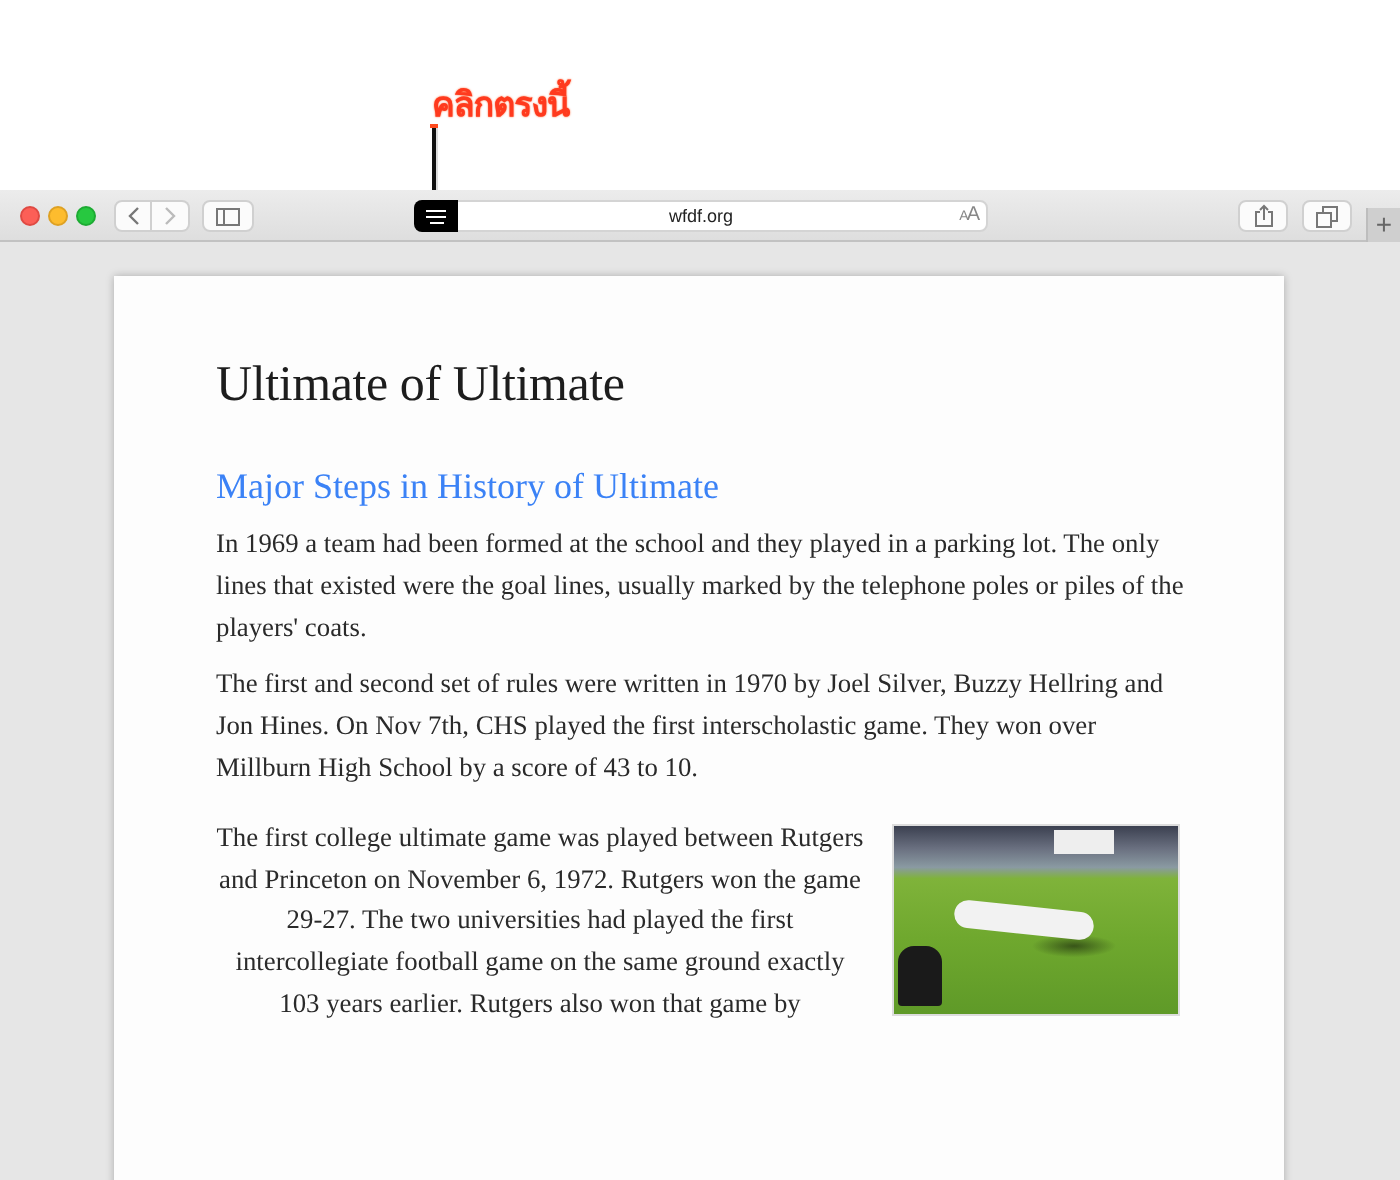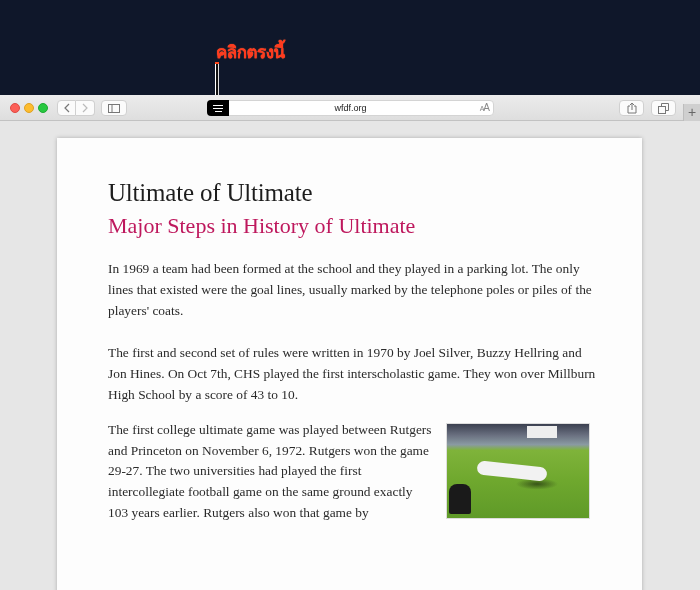--- a/index.html
+++ b/index.html
@@ -1,19 +1,19 @@
 <!DOCTYPE html>
 <html><head>
   <meta charset="utf-8">
   <style>
     * { box-sizing: border-box; margin: 0; padding: 0; }
     html, body { width: 700px; height: 590px; overflow: hidden; }
     body { position: relative; background: #4a6e4d; font-family: "Liberation Sans", sans-serif; }
 
-    .callout-area { position: absolute; left: 0; top: 0; width: 700px; height: 96px; background: #0f172a; }
+    .callout-area { position: absolute; left: 0; top: 0; width: 700px; height: 96px; background: #ffffff; }
     .callout-label {
       position: absolute; left: 216px; top: 38px;
       font-family: "DejaVu Sans", sans-serif; font-weight: bold; font-size: 17px;
       color: #ff3a1e; letter-spacing: -0.5px; white-space: nowrap;
       text-shadow: 0 0 1px #ff6a3a;
     }
     .callout-line {
       position: absolute; left: 215px; top: 63px; width: 4px; height: 40px;
       background: #111; border-left: 1px solid #fff; border-right: 1px solid #ddd;
     }
@@ -64,24 +64,24 @@
     }
     .aa-btn { position: absolute; right: 4px; top: 0; font-size: 10px; color: #888; line-height: 14px; letter-spacing: -1px; }
     .aa-btn small { font-size: 7px; }
 
     .page {
       position: absolute; left: 57px; top: 43px; width: 585px; height: 460px;
       background: #fdfdfd; box-shadow: 0 0 4px rgba(0,0,0,0.25);
     }
     .article { position: absolute; left: 51px; top: 40px; width: 490px; font-family: "Liberation Serif", serif; color: #222; }
     .title { font-size: 25px; font-weight: normal; line-height: 30px; color: #1d1d1d; letter-spacing: -0.2px; }
-    .subtitle { font-size: 22px; font-weight: normal; color: #be185d; margin-top: 7px; line-height: 22px; }
-    .para { font-size: 13.4px; line-height: 20.8px; margin-top: 22px; color: #2a2a2a; }
+    .subtitle { font-size: 18px; font-weight: normal; color: #3b82f6; margin-top: 24px; line-height: 22px; }
+    .para { font-size: 13.4px; line-height: 20.8px; margin-top: 8px; color: #2a2a2a; }
     .para.first { margin-top: 17px; }
-    .para-float-wrap { position: relative; margin-top: 14px; }
+    .para-float-wrap { position: relative; margin-top: 14px; text-align: center; }
     .photo {
       float: right; width: 144px; height: 96px; margin: 3px 8px 6px 14px;
       background:
         radial-gradient(ellipse 30px 8px at 90px 60px, rgba(20,30,10,0.6), transparent 70%),
         linear-gradient(180deg, #3b4050 0%, #6a7080 12%, #8a9aa2 22%, #7fb33a 28%, #6fa82e 60%, #5f9a28 100%);
       border: 1px solid #ddd; position: relative; overflow: hidden;
     }
     .photo .diver { position: absolute; left: 30px; top: 40px; width: 70px; height: 14px; background: #f2f2f2; border-radius: 8px; transform: rotate(6deg); }
     .photo .player { position: absolute; left: 2px; top: 60px; width: 22px; height: 30px; background: #1a1a1a; border-radius: 8px 8px 2px 2px; }
     .photo .tent { position: absolute; left: 80px; top: 2px; width: 30px; height: 12px; background: #eee; }
@@ -140,21 +140,21 @@
         </svg>
     </div>
     <div class="newtab-btn">+</div>
   </div>
 
   <div class="page">
     <div class="article">
       <h1 class="title">Ultimate of Ultimate</h1>
       <h2 class="subtitle">Major Steps in History of Ultimate</h2>
       <p class="para">In 1969 a team had been formed at the school and they played in a parking lot. The only lines that existed were the goal lines, usually marked by the telephone poles or piles of the players' coats.</p>
-      <p class="para">The first and second set of rules were written in 1970 by Joel Silver, Buzzy Hellring and Jon Hines. On Oct 7th, CHS played the first interscholastic game. They won over Millburn High School by a score of 43 to 10.</p>
+      <p class="para">The first and second set of rules were written in 1970 by Joel Silver, Buzzy Hellring and Jon Hines. On Nov 7th, CHS played the first interscholastic game. They won over Millburn High School by a score of 43 to 10.</p>
       <div class="para-float-wrap">
         <div class="photo" title="Ultimate player diving for a disc on a grass field">
           <div class="tent"></div>
           <div class="diver"></div>
           <div class="player"></div>
         </div>
         <p class="para" style="margin-top:0">The first college ultimate game was played between Rutgers and Princeton on November 6, 1972. Rutgers won the game 29-27. The two universities had played the first intercollegiate football game on the same ground exactly 103 years earlier. Rutgers also won that game by</p>
       </div>
     </div>
   </div>

